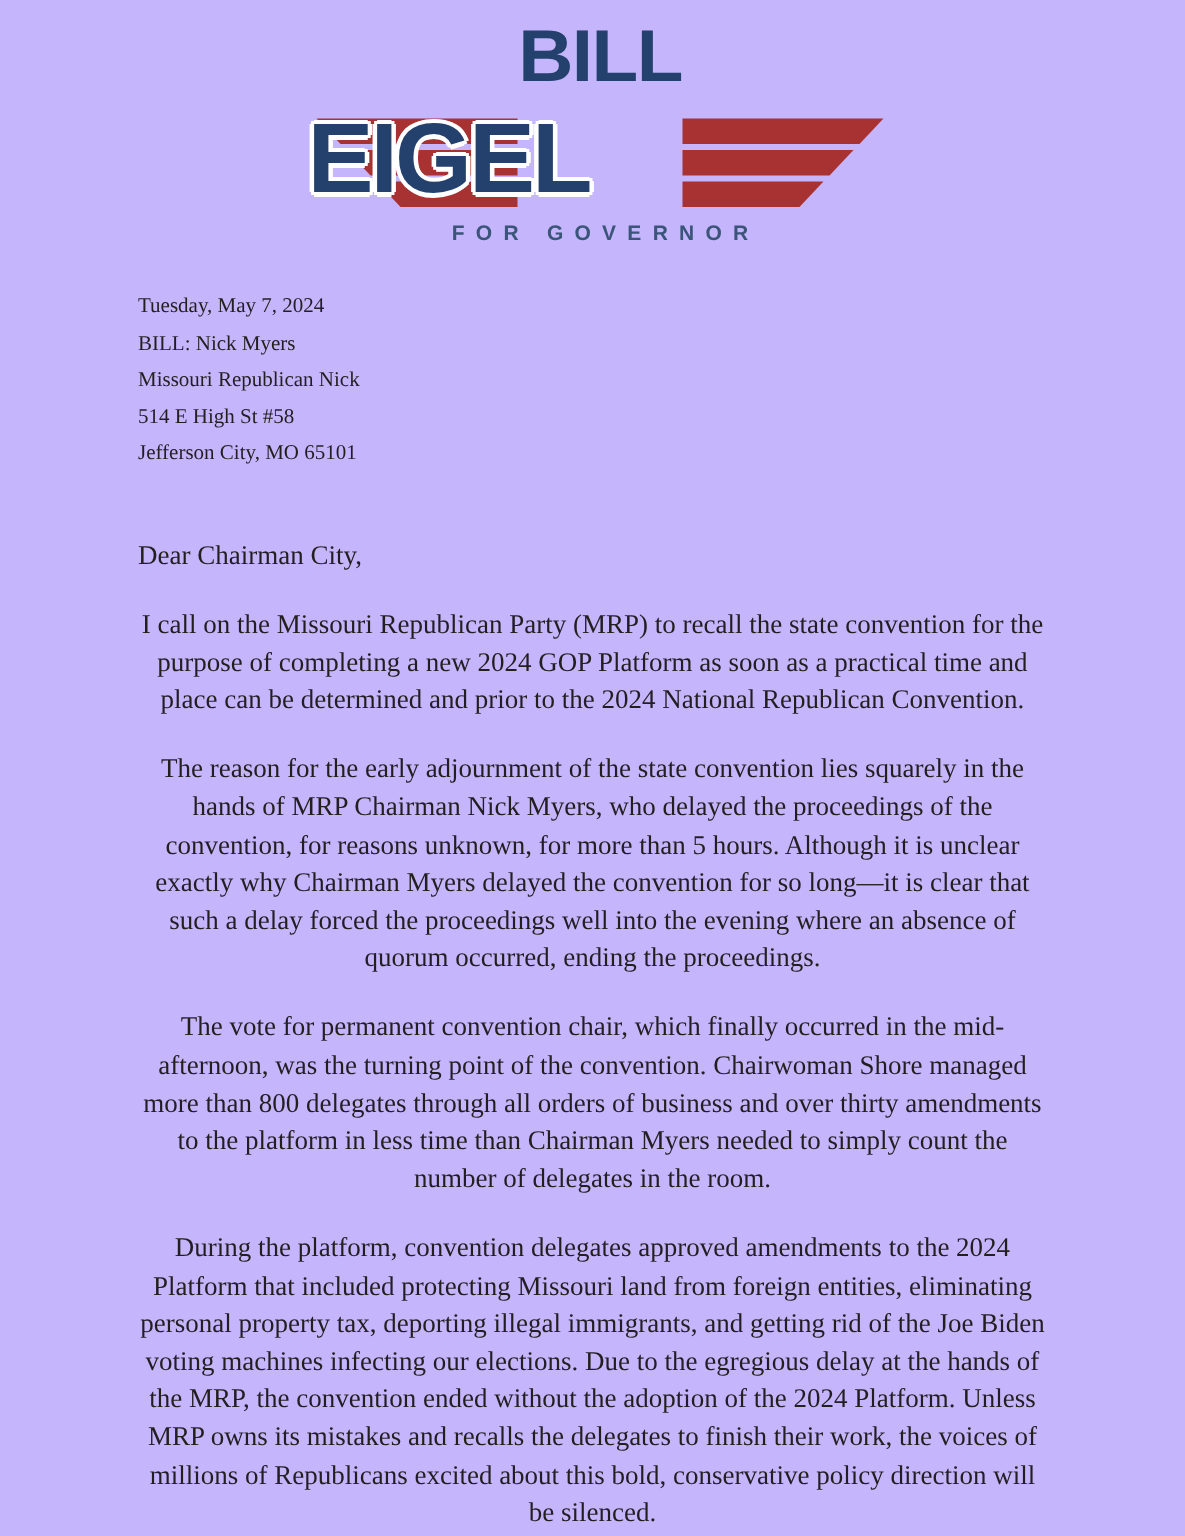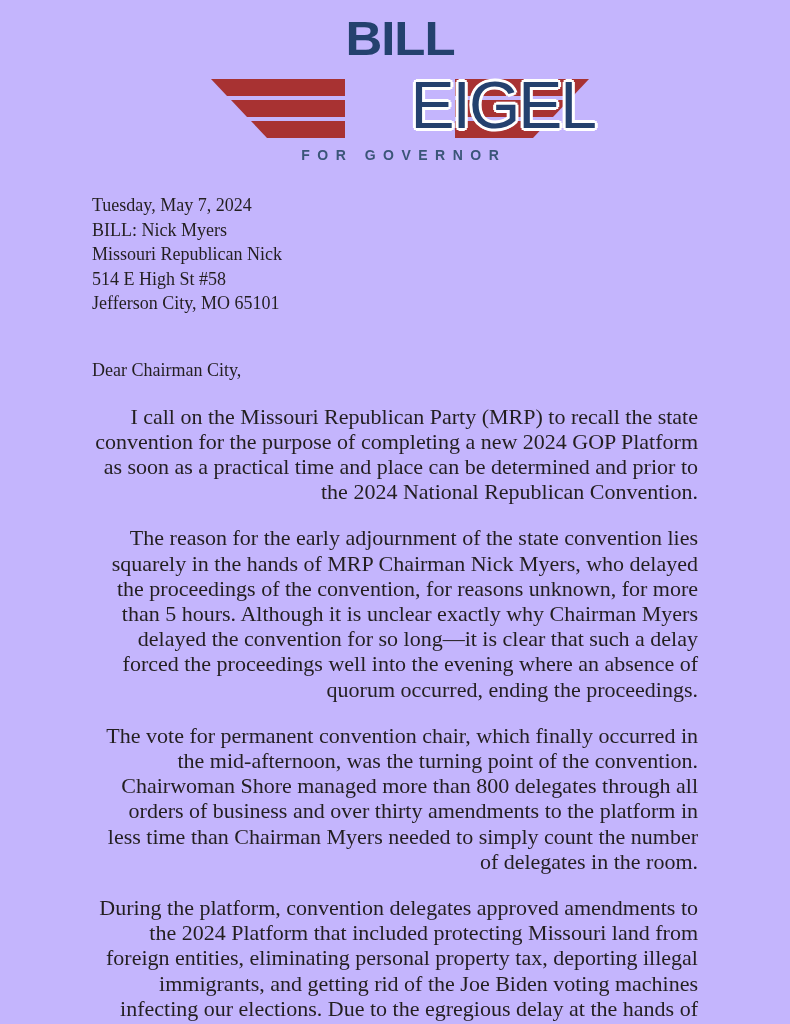--- a/index.html
+++ b/index.html
@@ -64,23 +64,23 @@
     width: 390px;
     height: 72px;
     z-index: 1;
   }
 
   .logo-eigel {
     position: absolute;
     left: 0;
     top: 56px;
     width: 390px;
-    text-align: right;
+    text-align: left;
     font-family: "Liberation Sans", "DejaVu Sans", sans-serif;
-    font-weight: 400;
+    font-weight: 700;
     font-size: 66px;
     line-height: 70px;
     letter-spacing: -2px;
     color: #24416e;
     z-index: 4;
     text-shadow:
        3px 0 0 #ffffff, -3px 0 0 #ffffff,
        0 3px 0 #ffffff, 0 -3px 0 #ffffff,
        2px 2px 0 #ffffff, -2px 2px 0 #ffffff,
        2px -2px 0 #ffffff, -2px -2px 0 #ffffff;
@@ -107,37 +107,37 @@
     position: absolute;
     left: 92px;
     top: 193px;
     width: 606px;
   }
 
   .address-block {
     margin: 0 0 42px 0;
   }
   .address-line {
-    font-size: 18px;
+    font-size: 14px;
     line-height: 24.5px;
     color: #231f20;
   }
 
   .salutation {
     font-size: 18px;
     line-height: 25px;
     margin: 0 0 21px 0;
     color: #231f20;
   }
 
   .para {
-    font-size: 22px;
+    font-size: 18px;
     line-height: 25.2px;
     margin: 0 0 21px 0;
-    text-align: right;
+    text-align: center;
     color: #231f20;
   }
   .para:last-child { margin-bottom: 0; }
 </style>
 </head>
 <body>
 
 <div class="page">
 
   <header class="letterhead">

